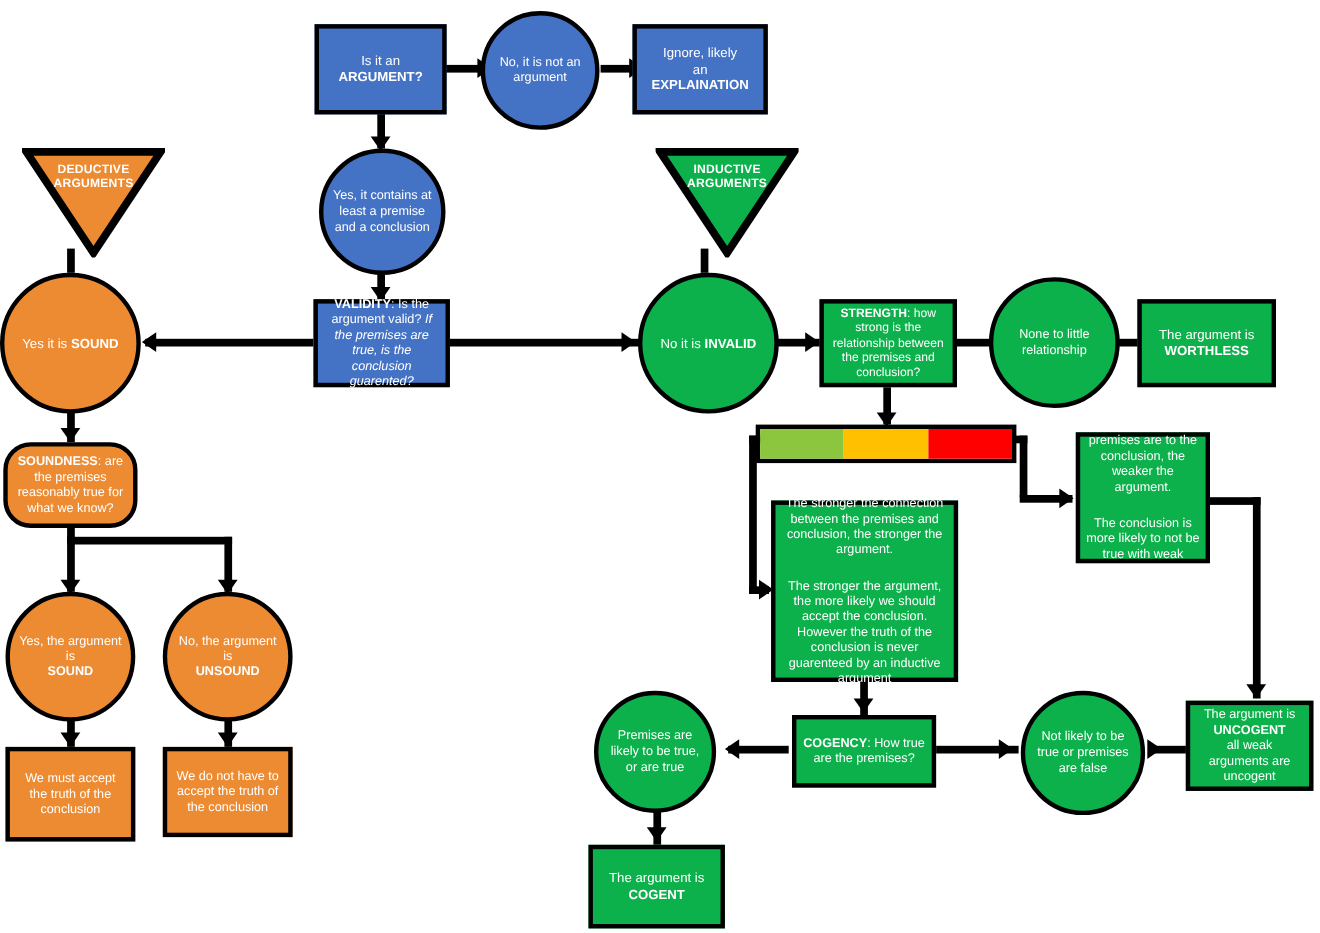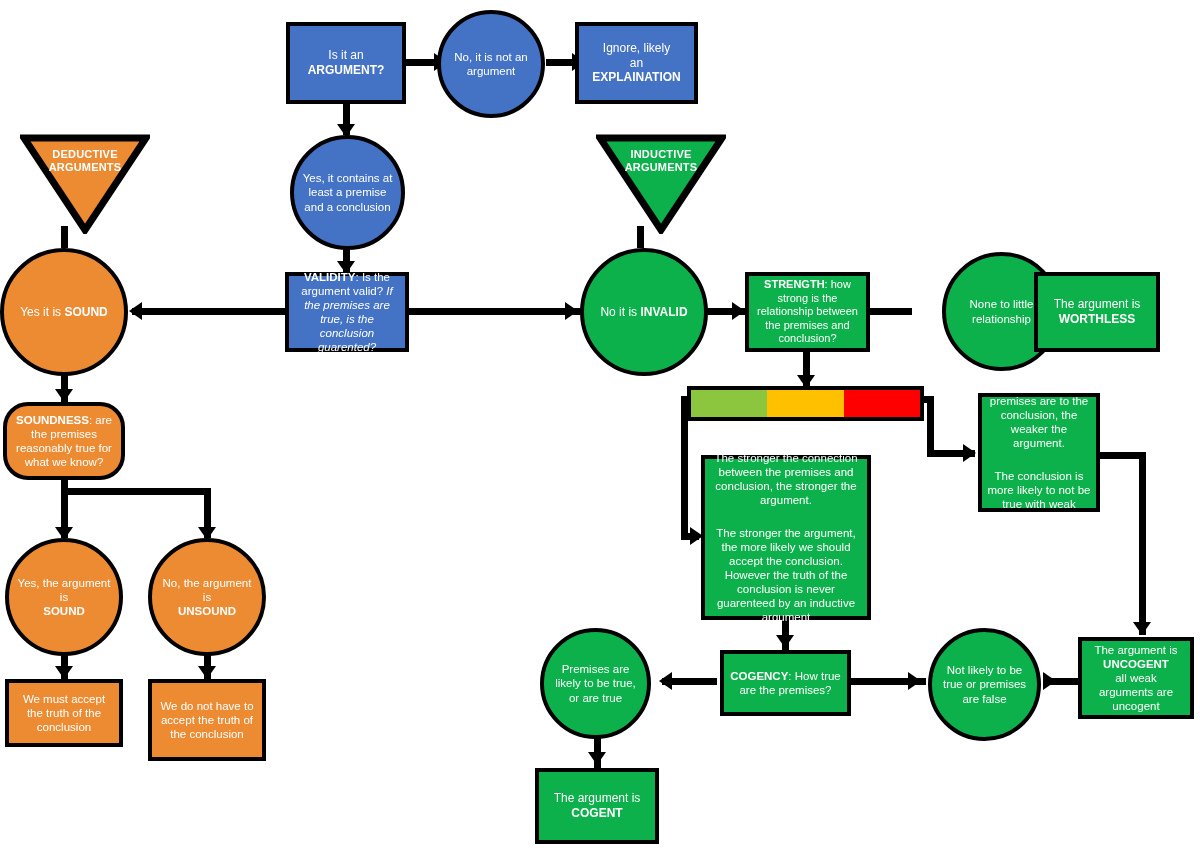--- a/index.html
+++ b/index.html
@@ -248,35 +248,35 @@
     </span>
   </div>
 
   <div class="node circle orange fs115" style="left:148px;top:538px;width:118px;height:118px;">
     <span class="txt">
       <span>No, the argument is</span><br>
       <b>UNSOUND</b>
     </span>
   </div>
 
-  <div class="node rect orange fs115" style="left:5px;top:679px;width:118px;height:68px;">
+  <div class="node rect orange fs115" style="left:5px;top:679px;width:118px;height:86px;">
     <span class="txt">We must accept the  truth of the conclusion</span>
   </div>
 
   <div class="node rect orange fs115" style="left:148px;top:679px;width:118px;height:82px;">
     <span class="txt">We do not have to accept the truth of the conclusion</span>
   </div>
 
-  <div class="node rect green fs11" style="left:745px;top:272px;width:125px;height:80px;">
+  <div class="node rect green fs11" style="left:745px;top:272px;width:125px;height:80px;align-items:flex-end;">
     <span class="txt">
       <b>STRENGTH</b><span>: how strong is the relationship between the premises and conclusion?</span>
     </span>
   </div>
 
-  <div class="node circle green fs115" style="left:942px;top:252px;width:119px;height:119px;">
+  <div class="node circle green fs115" style="left:899px;top:252px;width:119px;height:119px;">
     <span class="txt">None to little relationship</span>
   </div>
 
   <div class="node rect green fs12" style="left:1034px;top:272px;width:126px;height:80px;">
     <span class="txt">
       <span>The argument is</span><br>
       <b>WORTHLESS</b>
     </span>
   </div>
 

